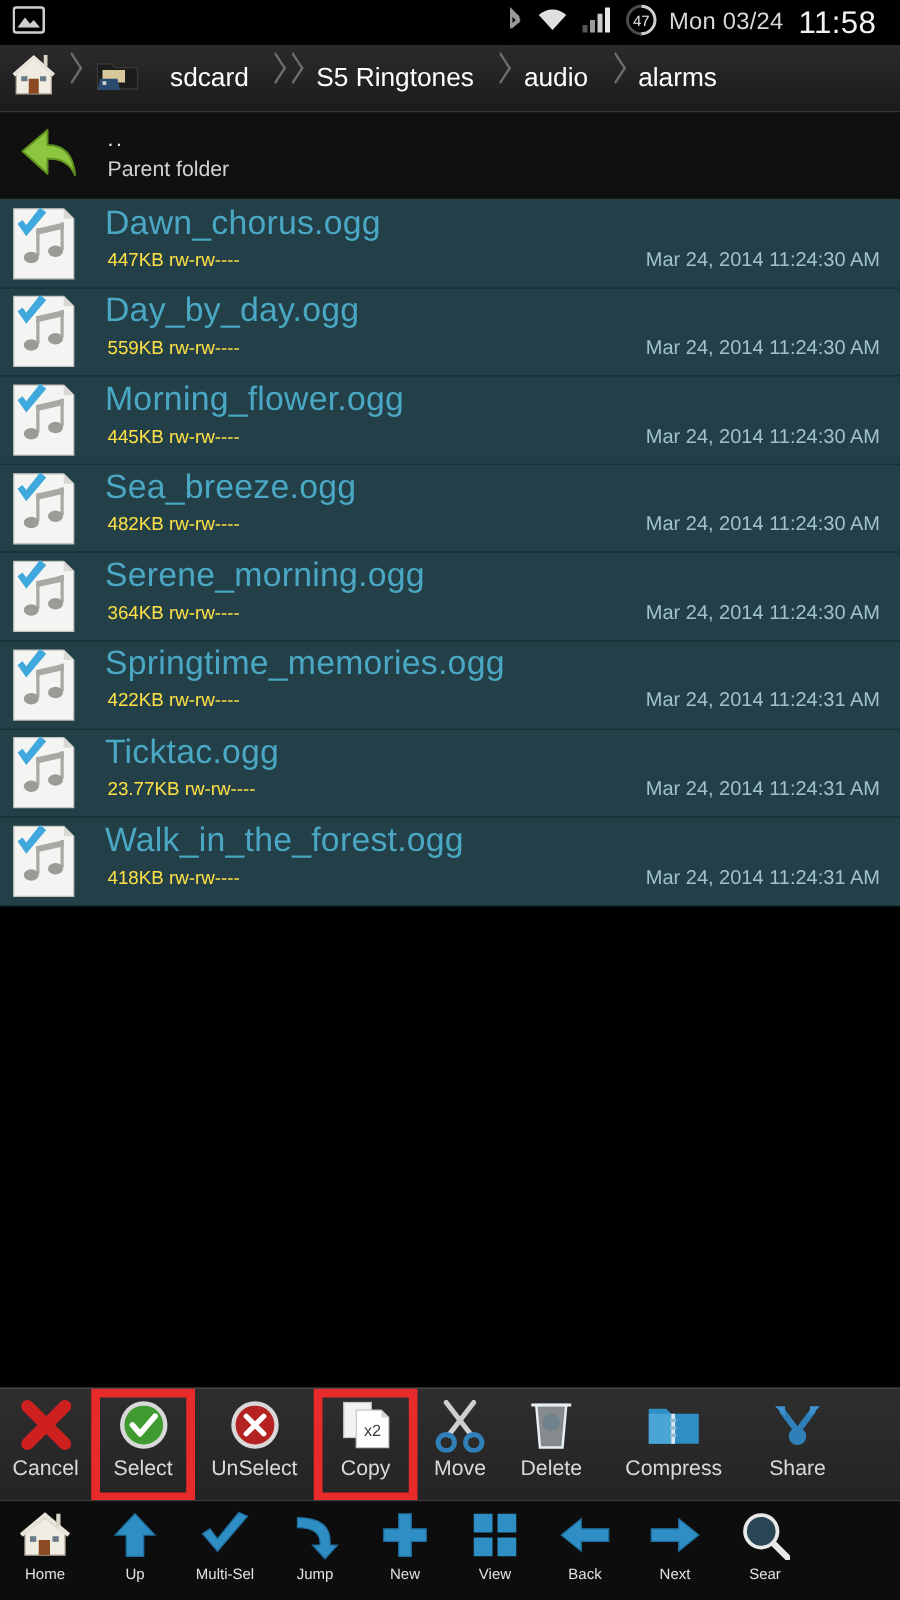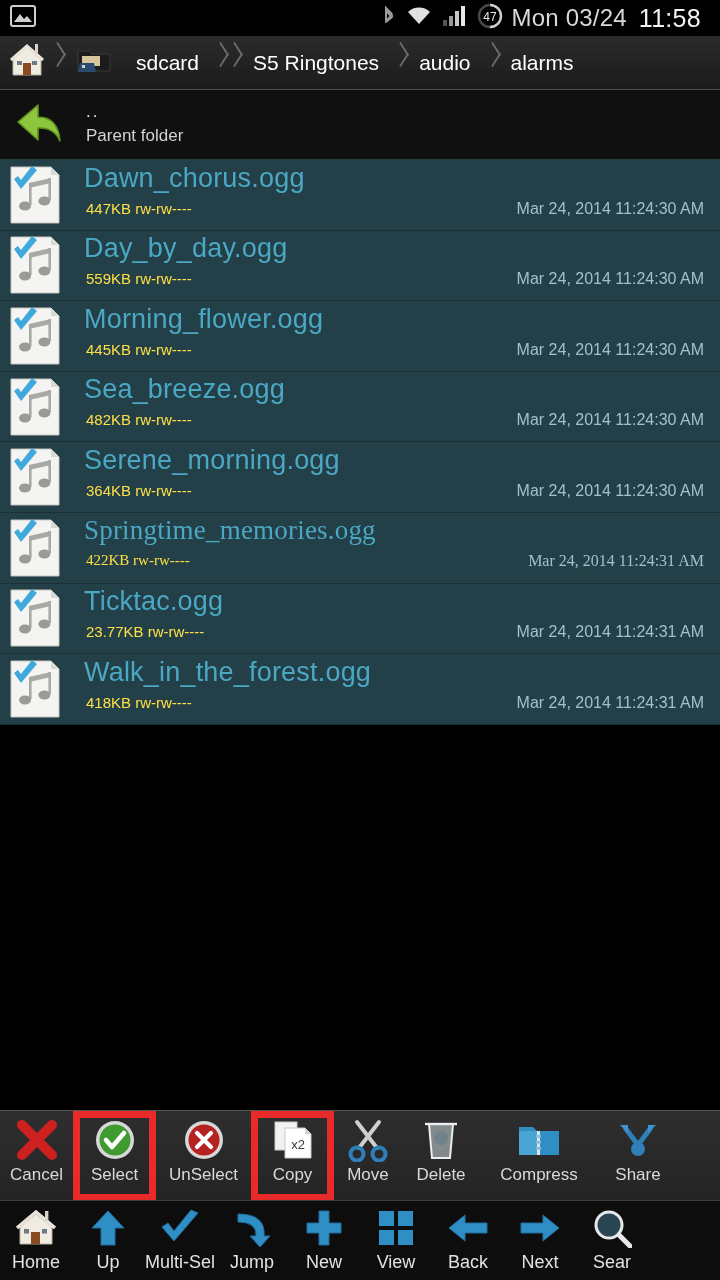--- a/index.html
+++ b/index.html
@@ -12,21 +12,21 @@
   #screen { position:relative; width:720px; height:1280px; background:#000; }
 
   
   .status-bar {
     position:absolute; top:0; left:0; width:720px; height:36px;
     background:#000; display:flex; align-items:center;
   }
   .status-left { display:flex; align-items:center; padding-left:10px; }
   .status-right { margin-left:auto; display:flex; align-items:center; padding-right:19px; gap:9px; }
   .sb-icon { display:block; }
-  .status-date { color:#d8d8d8; font-size:24px; letter-spacing:0.2px; }
+  .status-date { color:#d8d8d8; font-size:19px; letter-spacing:0.2px; }
   .status-time { color:#f2f2f2; font-size:25px; letter-spacing:0.3px; margin-left:3px; }
 
   
   .crumb-bar {
     position:absolute; top:36px; left:0; width:720px; height:54px;
     background:linear-gradient(#2b2b2b,#1b1b1b);
     border-bottom:1px solid #4a4a4a;
     display:flex; align-items:center;
   }
   .crumb {
@@ -108,21 +108,21 @@
     position:absolute; top:1200px; left:0; width:720px; height:80px;
     background:#0d0d0d; border-top:1px solid #3a3a3a;
     display:flex; align-items:flex-start;
   }
   .nav-item {
     width:72px; height:80px; display:flex; flex-direction:column;
     align-items:center; justify-content:flex-start; padding-top:6px;
     overflow:hidden;
   }
   .nav-icon { height:42px; display:flex; align-items:center; justify-content:center; }
-  .nav-label { color:#e2e2e2; font-size:18px; margin-top:3px; white-space:nowrap; }
+  .nav-label { color:#e2e2e2; font-size:12px; margin-top:3px; white-space:nowrap; }
 </style>
 </head>
 <body>
 
 <div id="screen">
 
   <div class="status-bar">
     <div class="status-left">
       <span class="sb-icon">
         <svg width="26" height="24" viewBox="0 0 26 24">
@@ -311,21 +311,21 @@
             <ellipse cx="37.4" cy="36" rx="6" ry="4.6" fill="#9a9a96"></ellipse>
             <path d="M7 14 L14 24 L30 5 L25 1 L14 15 L11 11 Z" fill="#3fa9dd"></path>
           </svg>
         </div>
         <div class="file-meta">
           <div class="file-name">Serene_morning.ogg</div>
           <div class="file-sub"><span>364KB</span> <span>rw-rw----</span></div>
           <div class="file-date">Mar 24, 2014 11:24:30 AM</div>
         </div>
       </div>
-      <div class="file-row" style="background: rgb(35, 63, 71); font-family: Liberation Serif, serif;">
+      <div class="file-row" style="background: rgb(35, 63, 71);">
         <div class="file-icon-wrap">
           <svg width="56" height="60" viewBox="0 0 56 60">
             <path d="M4 2 L44 2 L52 10 L52 58 L4 58 Z" fill="#f4f4f2" stroke="#c4c4c0" stroke-width="1"></path>
             <path d="M44 2 L44 10 L52 10 Z" fill="#d8d8d4"></path>
             <path d="M22 18 L44 13 L44 18 L22 23 Z" fill="#a8a8a4"></path>
             <rect x="22" y="18" width="2.6" height="22" fill="#a8a8a4"></rect>
             <rect x="41.4" y="13" width="2.6" height="22" fill="#a8a8a4"></rect>
             <ellipse cx="18" cy="41" rx="6" ry="4.6" fill="#9a9a96"></ellipse>
             <ellipse cx="37.4" cy="36" rx="6" ry="4.6" fill="#9a9a96"></ellipse>
             <path d="M7 14 L14 24 L30 5 L25 1 L14 15 L11 11 Z" fill="#3fa9dd"></path>

